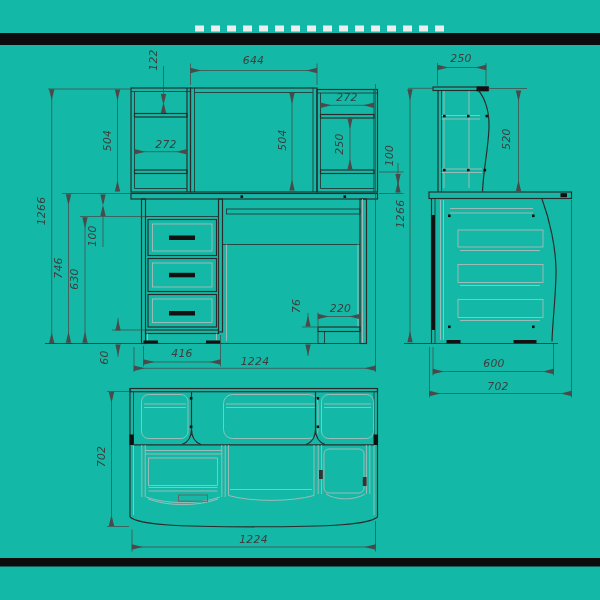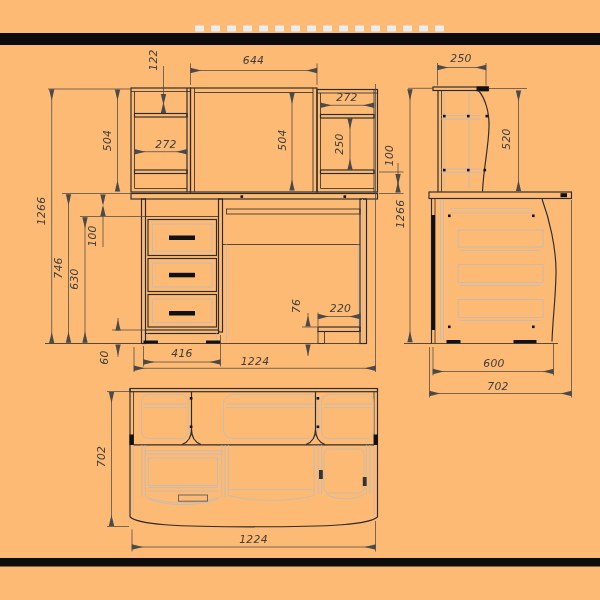--- a/index.html
+++ b/index.html
@@ -1,16 +1,16 @@
 <!DOCTYPE html>
 <html><head>
 <meta charset="utf-8">
 <style>
   html,body{margin:0;padding:0;background:#fff;width:600px;height:600px;overflow:hidden;}
-  #stage{position:relative;width:600px;height:600px;background:#fdba74;font-family:"DejaVu Sans",sans-serif;}
+  #stage{position:relative;width:600px;height:600px;background:#14b8a6;font-family:"DejaVu Sans",sans-serif;}
   svg{display:block;}
   .s  {stroke:#2b2b2b;stroke-width:1.15;fill:none;}
   .s2 {stroke:#2b2b2b;stroke-width:0.8;fill:none;}
   .lt {stroke:#bcbcbc;stroke-width:0.8;fill:none;}
   .dim{stroke:#4a4a4a;stroke-width:0.75;fill:none;}
   .blk{fill:#111;stroke:none;}
   .bar{fill:#0c0c0c;stroke:none;}
   text.dt{font-family:"DejaVu Sans",sans-serif;font-style:italic;font-size:10.8px;fill:#3d3d3d;letter-spacing:0.3px;text-anchor:middle;}
 </style>
 </head>

